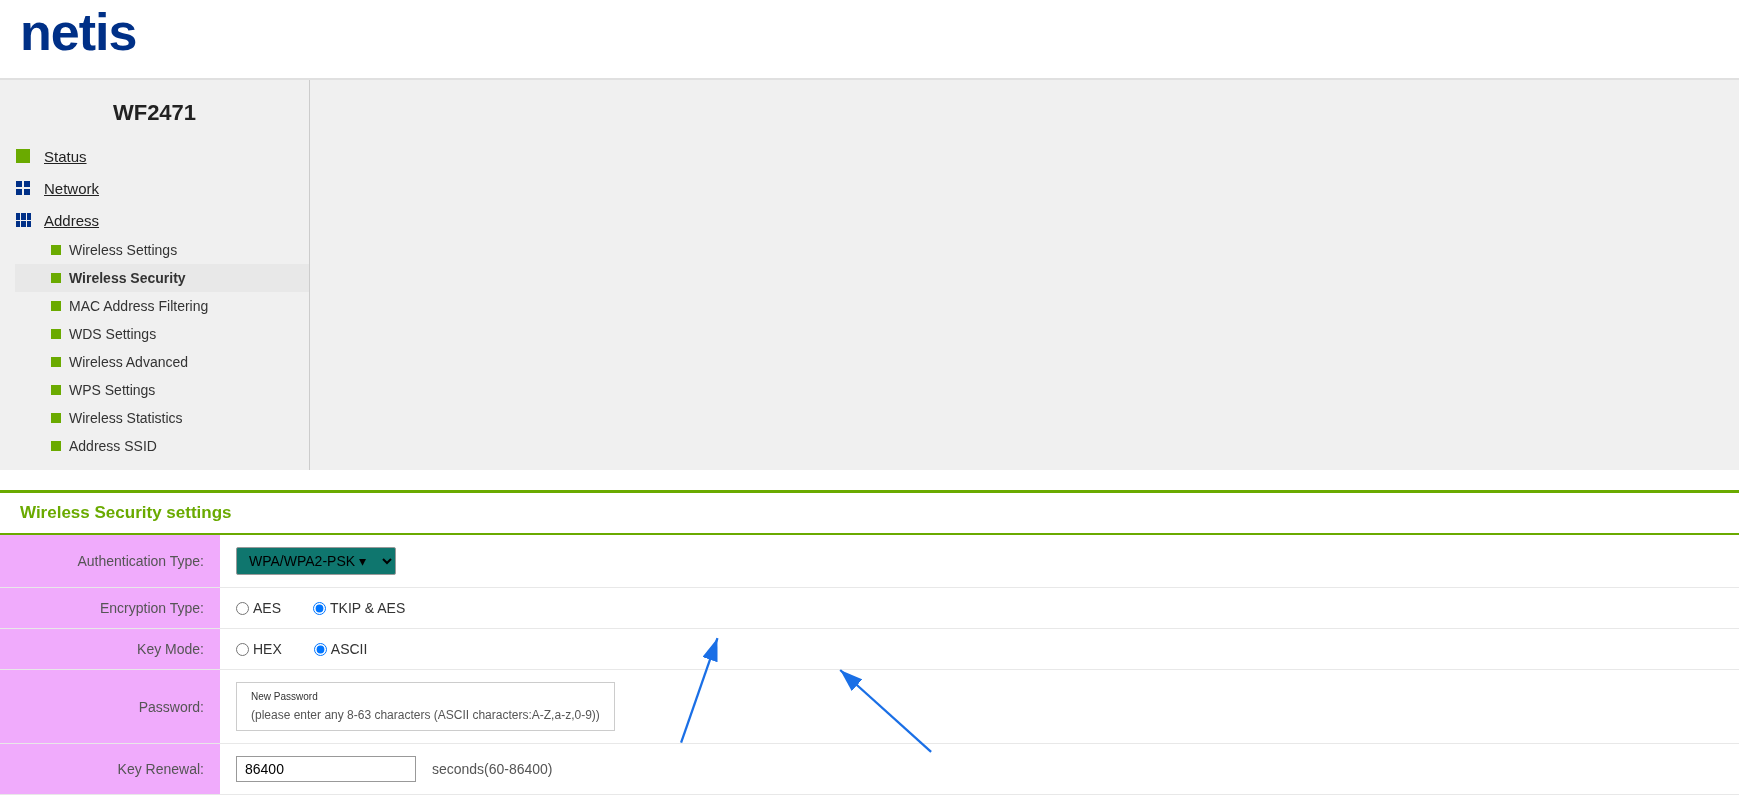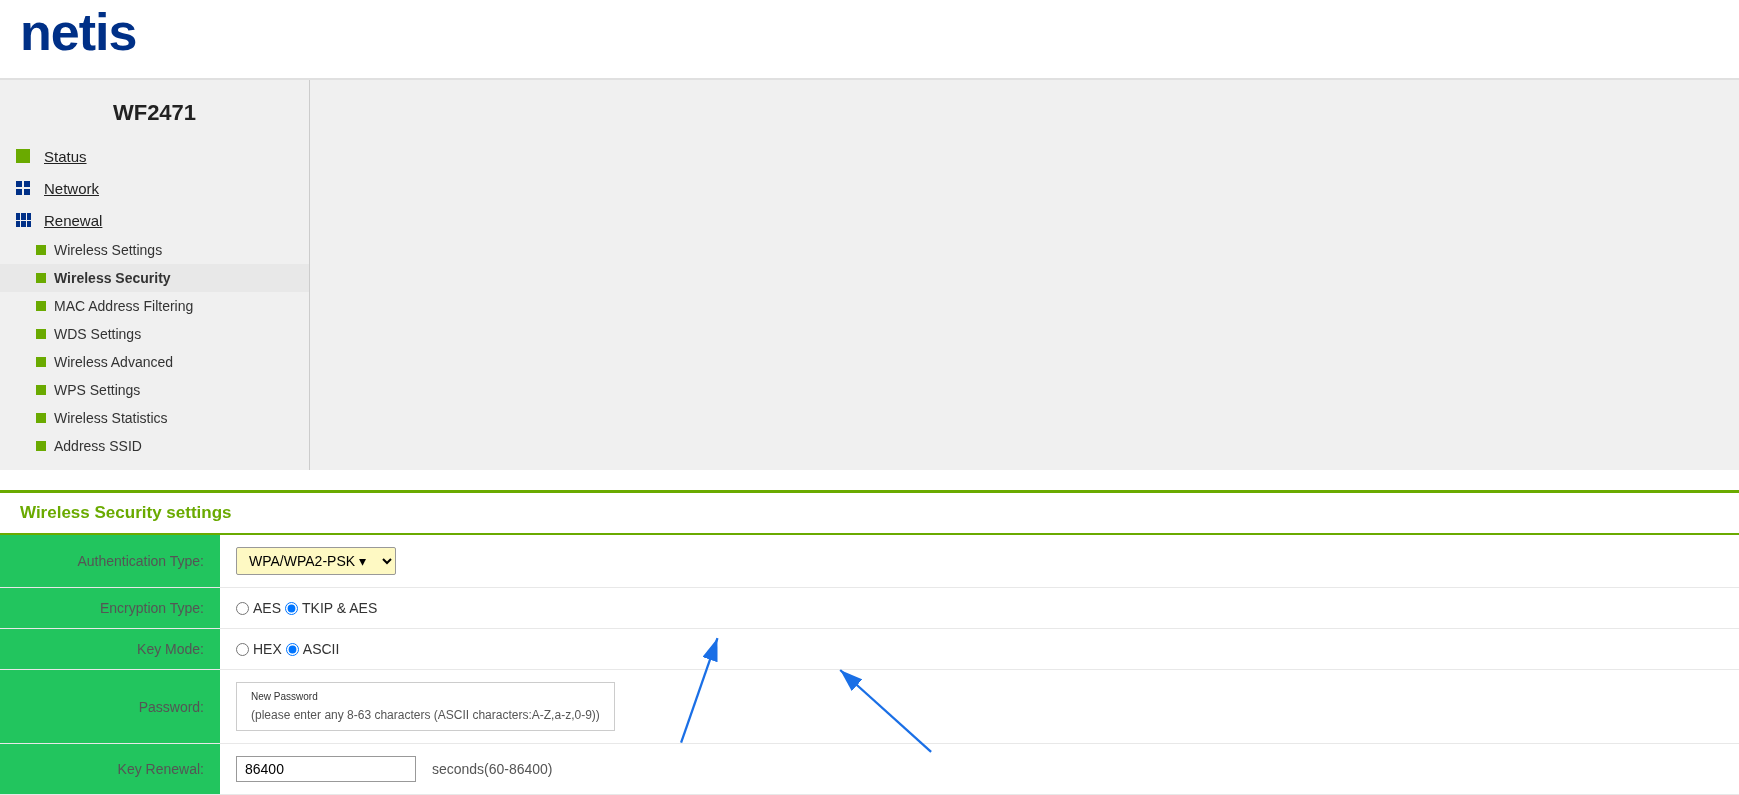--- a/index.html
+++ b/index.html
@@ -61,20 +61,21 @@
       margin-right: 10px;
       flex-shrink: 0;
     }
     .nav-sub-item {
       display: flex;
       align-items: center;
       padding: 6px 16px 6px 36px;
       cursor: pointer;
       font-size: 14px;
       color: #333;
+      margin-left: 15px;
     }
     .nav-sub-icon {
       width: 14px;
       height: 14px;
       margin-right: 8px;
       flex-shrink: 0;
     }
     .nav-sub-item.active {
       background: #e8e8e8;
       font-weight: bold;
@@ -112,40 +113,40 @@
     }
     .form-table td {
       padding: 12px 16px;
       vertical-align: middle;
     }
     .label-cell {
       text-align: right;
       color: #555;
       width: 220px;
       font-size: 14px;
-      background: #22c55e;
+      background: #f0abfc;
     }
     .input-cell {
       background: #fff;
     }
 
     select.auth-select {
       padding: 4px 8px;
       border: 1px solid #999;
       border-radius: 2px;
       font-size: 14px;
-      background: #fef9c3;
+      background: #0f766e;
       cursor: pointer;
       min-width: 160px;
     }
 
     .radio-group {
       display: flex;
       align-items: center;
-      gap: 4px;
+      gap: 32px;
     }
     .radio-group label {
       display: flex;
       align-items: center;
       gap: 4px;
       cursor: pointer;
       font-size: 14px;
     }
 
     .password-cell {
@@ -244,21 +245,21 @@
       <div class="nav-icon" style="display:flex;align-items:center;">
         <div style="display:grid;grid-template-columns:1fr 1fr 1fr;gap:1px;width:15px;height:14px;">
           <span style="background:#003087;display:block;"></span>
           <span style="background:#003087;display:block;"></span>
           <span style="background:#003087;display:block;"></span>
           <span style="background:#003087;display:block;"></span>
           <span style="background:#003087;display:block;"></span>
           <span style="background:#003087;display:block;"></span>
         </div>
       </div>
-      <span>Renewal</span>
+      <span>Address</span>
     </div>
 
     <div class="nav-sub-item">
       <div class="nav-sub-icon" style="width:10px;height:10px;background:#6aaa00;"></div>
       <span>Wireless Settings</span>
     </div>
 
     <div class="nav-sub-item active">
       <div class="nav-sub-icon" style="width:10px;height:10px;background:#6aaa00;"></div>
       <span>Wireless Security</span>

